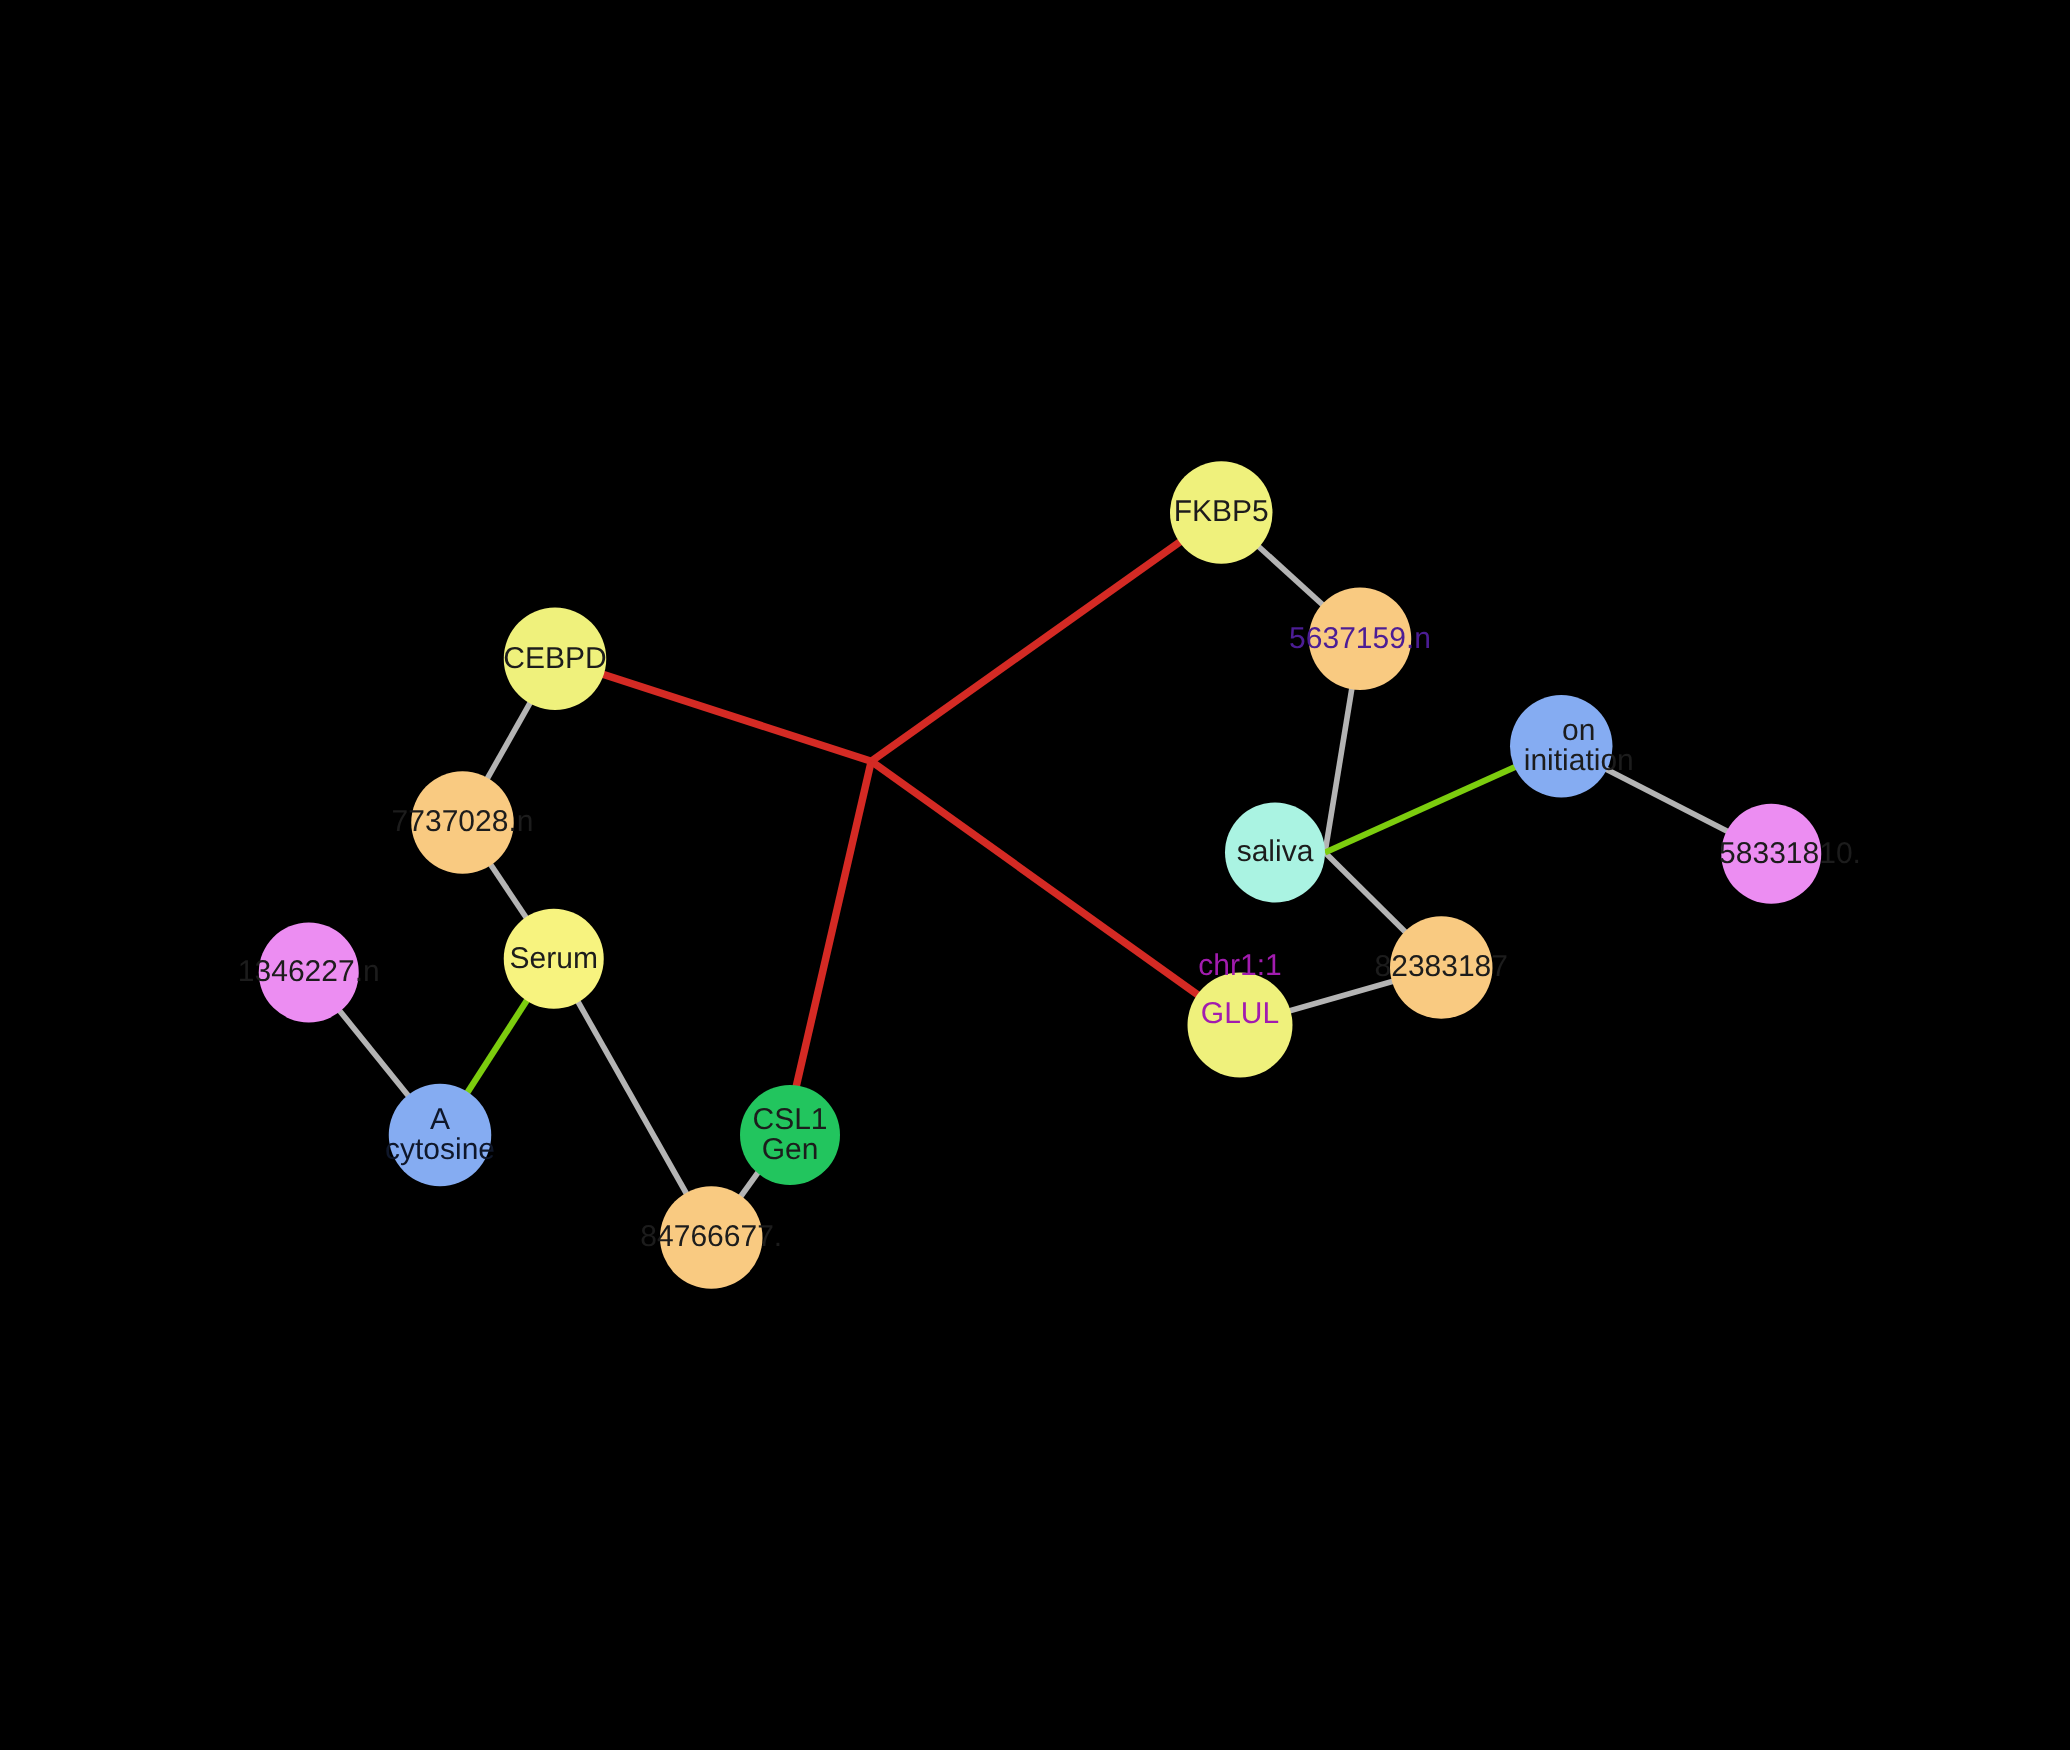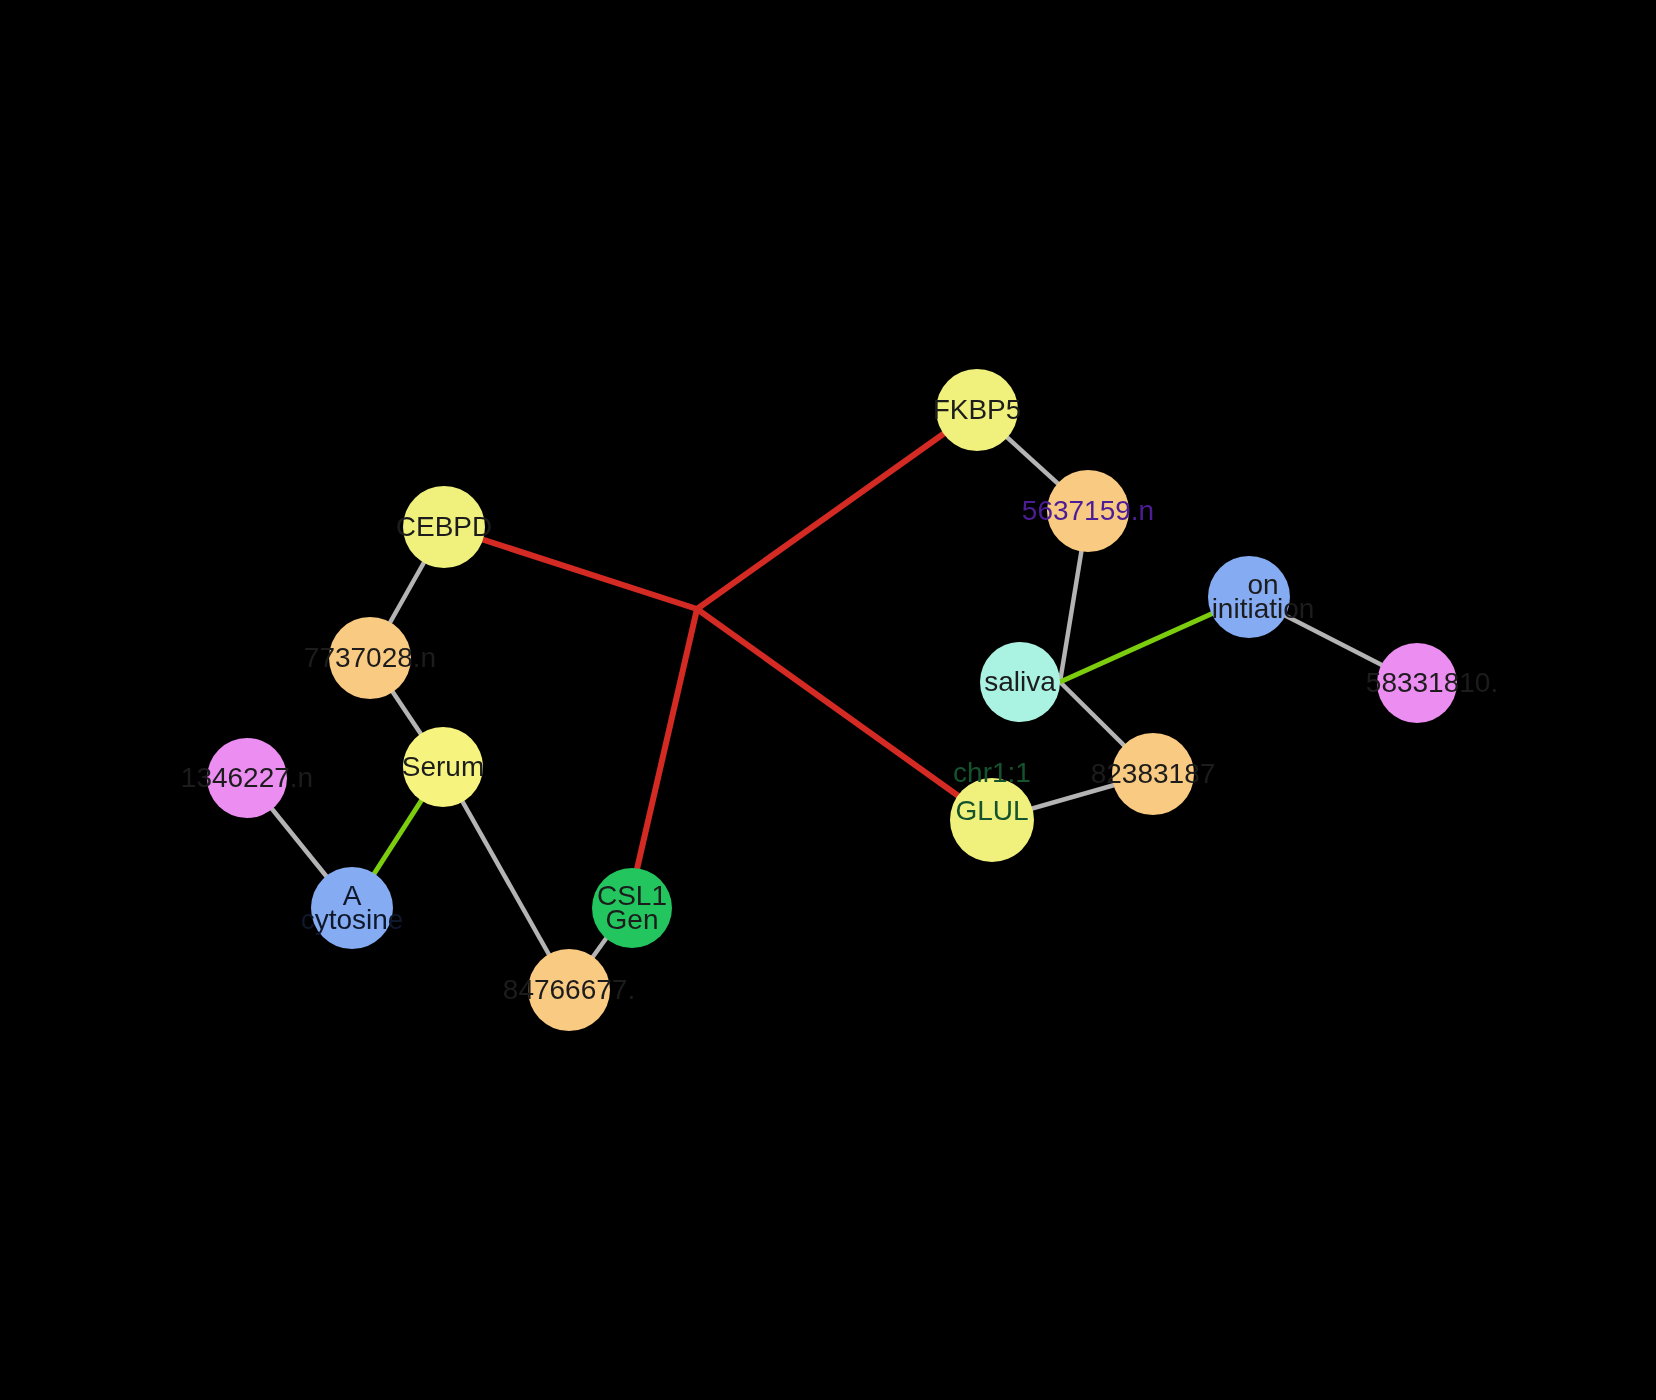--- a/index.html
+++ b/index.html
@@ -25,21 +25,21 @@
   .edge-green { stroke-width: 5px; }
   .node {
     position: absolute;
     border-radius: 50%;
     display: flex;
     align-items: center;
     justify-content: center;
     overflow: visible;
   }
   .node-label {
-    font-size: 28px;
+    font-size: 24px;
     line-height: 24px;
     white-space: pre-line;
     text-align: center;
     pointer-events: none;
   }
 </style>
 </head>
 <body>
 
 <div class="canvas" style="width: 1656px; height: 1400px; background: rgb(0, 0, 0);">
@@ -73,21 +73,21 @@
     <div class="node" style="left: 1377px; top: 643px; width: 80px; height: 80px; background: rgb(236, 141, 242);">
       <span class="node-label" style="color: rgb(28, 28, 28); margin-left: 30px;">58331810.</span>
     </div>
     <div class="node" style="left: 980px; top: 642px; width: 80px; height: 80px; background: rgb(170, 243, 226);">
       <span class="node-label" style="color: rgb(28, 28, 28);">saliva</span>
     </div>
     <div class="node" style="left: 1112px; top: 733px; width: 82px; height: 82px; background: rgb(249, 202, 129);">
       <span class="node-label" style="color: rgb(28, 28, 28);">82383187</span>
     </div>
     <div class="node" style="left: 950px; top: 778px; width: 84px; height: 84px; background: rgb(239, 241, 124);">
-      <span class="node-label" style="color: #14532d; line-height: 38px; transform: translate(0px, -28px);">chr1:1
+      <span class="node-label" style="color: #a21caf; line-height: 38px; transform: translate(0px, -28px);">chr1:1
 GLUL</span>
     </div>
     <div class="node" style="left: 403px; top: 486px; width: 82px; height: 82px; background: rgb(239, 241, 124);">
       <span class="node-label" style="color: rgb(28, 28, 28);">CEBPD</span>
     </div>
     <div class="node" style="left: 329px; top: 617px; width: 82px; height: 82px; background: rgb(249, 202, 129);">
       <span class="node-label" style="color: rgb(28, 28, 28);">7737028.n</span>
     </div>
     <div class="node" style="left: 403px; top: 727px; width: 80px; height: 80px; background: rgb(247, 243, 127);">
       <span class="node-label" style="color: rgb(28, 28, 28);">Serum</span>

